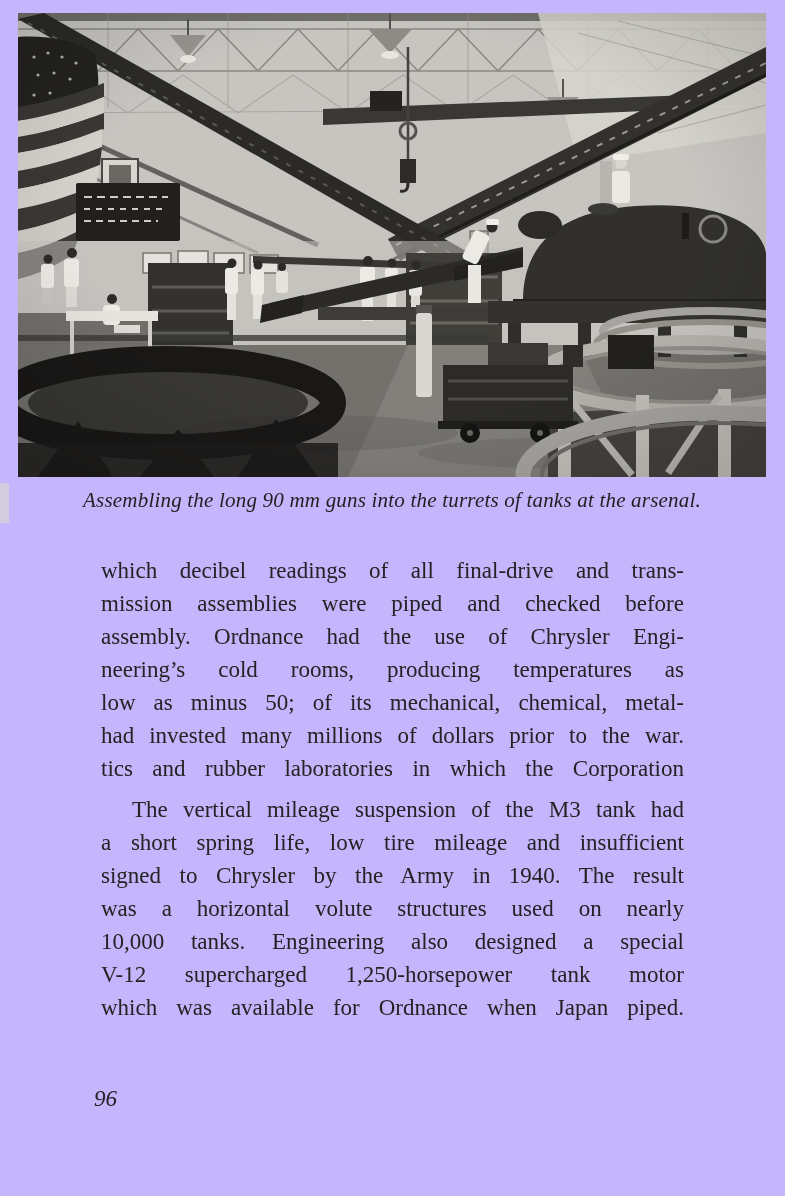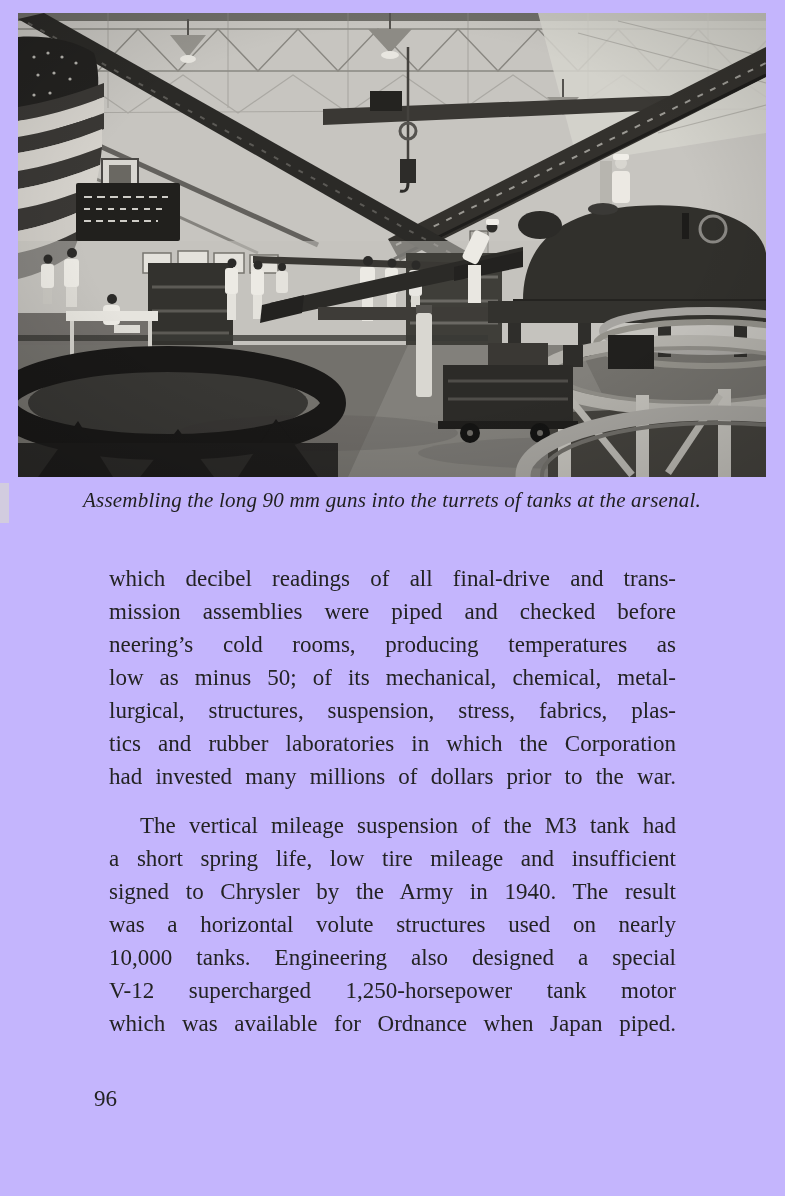--- a/index.html
+++ b/index.html
@@ -23,30 +23,30 @@
   .photo svg{display:block;width:748px;height:464px;}
   .caption{
     position:absolute;left:18px;top:486px;width:748px;
     text-align:center;font-style:italic;font-size:21px;line-height:28px;
     color:#1f1f1f;letter-spacing:.2px;
   }
   .textblock{
     position:absolute;left:93px;top:546px;width:599px;
     font-size:23px;line-height:33px;color:#232323;
   }
-  .para{margin:16px;padding:0;}
+  .para{margin:8px;padding:0;}
   .line{
     display:block;height:33px;overflow:hidden;
     text-align:justify;text-align-last:justify;
     -moz-text-align-last:justify;
   }
   .indent{text-indent:31px;}
   .pagenum{
     position:absolute;left:94px;top:1086px;
-    font-size:23px;color:#232323;
+    font-size:23px;color:#232323;font-style:italic;
   }
 </style>
 </head>
 <body>
 
 <div class="page">
 
   <div class="scan-mark"></div>
 
   <figure class="photo">
@@ -304,25 +304,25 @@
       <rect x="0" y="0" width="748" height="464" fill="url(#vg)"></rect>
     </svg>
   </figure>
 
   <div class="caption">Assembling the long 90 mm guns into the turrets of tanks at the arsenal.</div>
 
   <div class="textblock">
     <p class="para">
       <span class="line">which decibel readings of all final-drive and trans-</span>
       <span class="line">mission assemblies were piped and checked before</span>
+      <span class="line">assembly. Ordnance had the use of Chrysler Engi-</span>
       <span class="line">neering’s cold rooms, producing temperatures as</span>
       <span class="line">low as minus 50; of its mechanical, chemical, metal-</span>
-      <span class="line">lurgical, structures, suspension, stress, fabrics, plas-</span>
+      <span class="line">had invested many millions of dollars prior to the war.</span>
       <span class="line">tics and rubber laboratories in which the Corporation</span>
-      <span class="line">had invested many millions of dollars prior to the war.</span>
     </p>
     <p class="para">
       <span class="line indent">The vertical mileage suspension of the M3 tank had</span>
       <span class="line">a short spring life, low tire mileage and insufficient</span>
       <span class="line">signed to Chrysler by the Army in 1940. The result</span>
       <span class="line">was a horizontal volute structures used on nearly</span>
       <span class="line">10,000 tanks. Engineering also designed a special</span>
       <span class="line">V-12 supercharged 1,250-horsepower tank motor</span>
       <span class="line">which was available for Ordnance when Japan piped.</span>
     </p>

